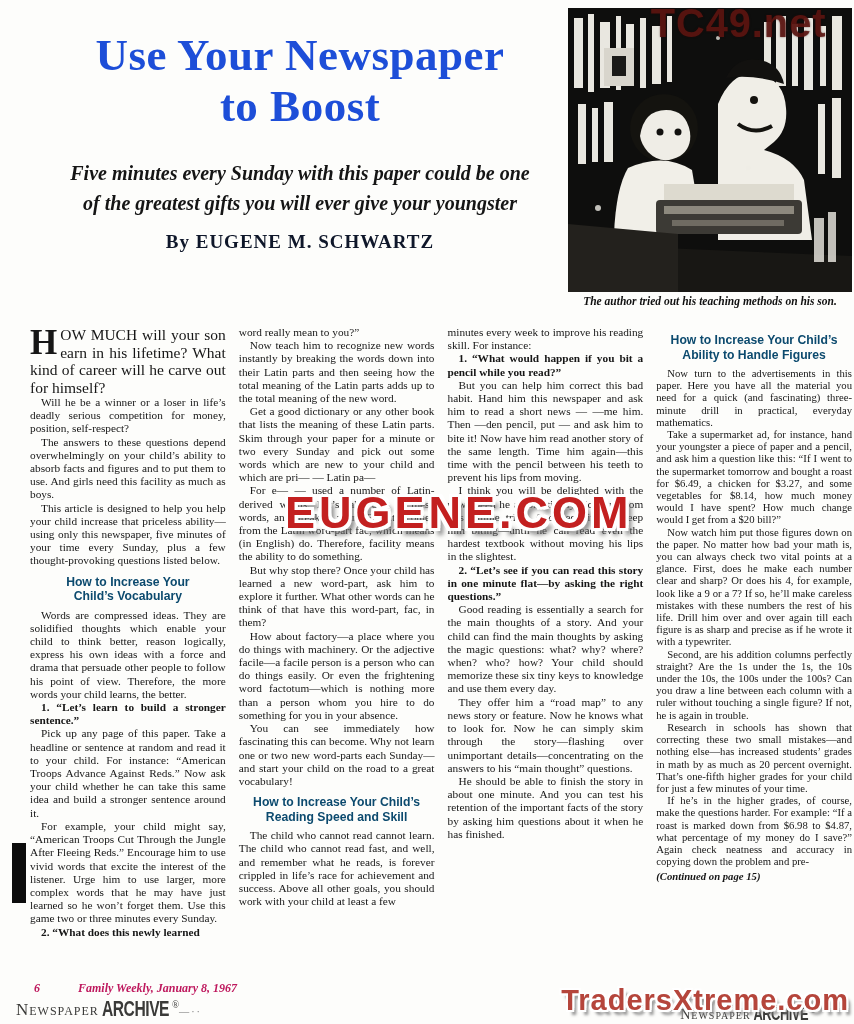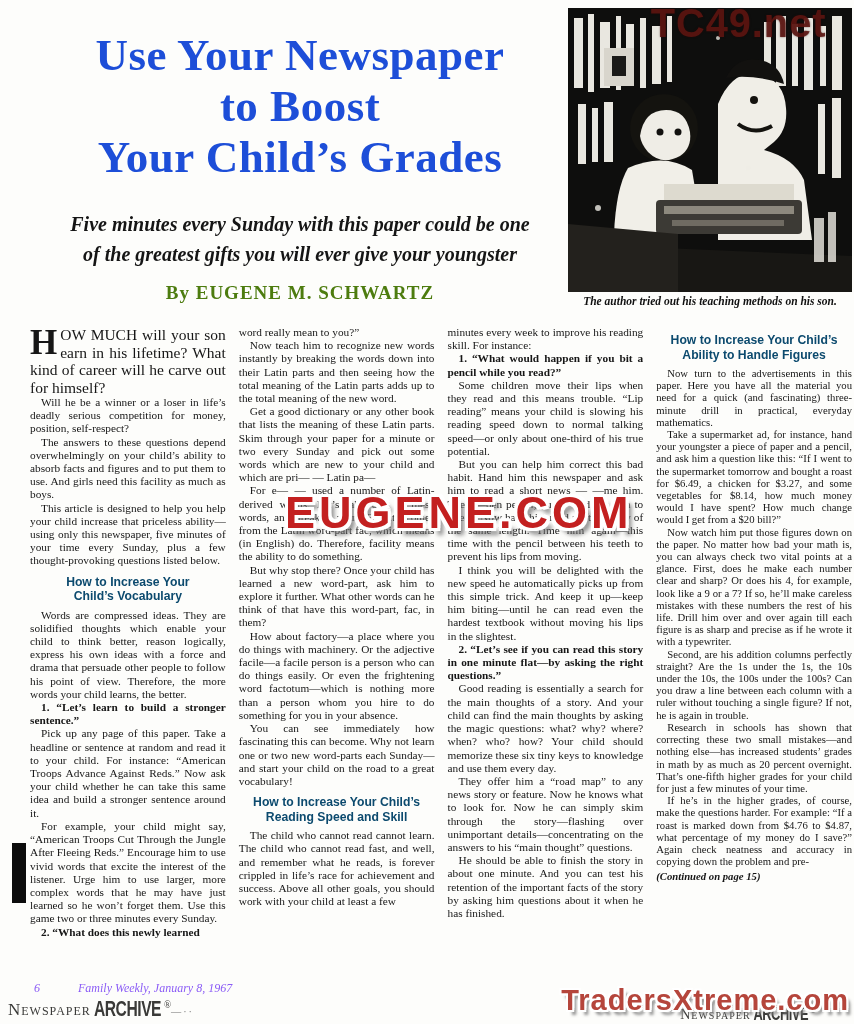--- a/index.html
+++ b/index.html
@@ -4,45 +4,45 @@
 <style>
   * { margin:0; padding:0; box-sizing:border-box; }
   html,body { width:854px; height:1024px; }
   body { font-family:"Liberation Serif", serif; background:#ffffff; position:relative; overflow:hidden; }
   .page { position:absolute; inset:0; background:#fdfdfb; }
 
   
   .header { position:absolute; left:36px; top:30px; width:528px; text-align:center; }
   .title { font-size:45px; line-height:51px; font-weight:600; color:#1d4ed8; letter-spacing:.5px; }
   .subtitle { margin-top:26px; font-size:20px; line-height:30px; font-style:italic; font-weight:bold; color:#151515; }
-  .byline { margin-top:13px; font-size:19px; font-weight:bold; letter-spacing:1px; color:#4d7c0f; }
+  .byline { margin-top:13px; font-size:19px; font-weight:bold; letter-spacing:1px; color:#0f172a; }
   .author-note { margin-top:4px; font-size:9.5px; font-weight:bold; color:#222; }
 
   
   .photo-wrap { position:absolute; left:568px; top:8px; width:284px; }
   .photo { width:284px; height:284px; background:#0d0d0c; display:block; }
   .caption { margin-top:3px; font-size:11.5px; font-weight:bold; font-style:italic; text-align:center; color:#111; }
 
   
   .columns { position:absolute; left:30px; top:326px; width:822px; height:652px; display:flex; gap:13px; overflow:hidden; }
   .col { flex:1 1 0; font-size:11.3px; line-height:13.2px; text-align:justify; color:#161616; }
   .col-4 { font-size:10.7px; line-height:12.2px; }
   .blk.para { text-indent:11px; }
   .blk.cont { text-indent:0; }
   .blk.num { text-indent:11px; font-weight:bold; }
   .blk.lead { font-size:15.5px; line-height:17.5px; text-align:justify; }
   .dropcap { float:left; font-size:35px; line-height:29px; padding:2px 3px 0 0; font-weight:600; }
   .blk.heading { font-family:"Liberation Sans", sans-serif; font-weight:bold; font-size:12.2px; line-height:14.5px; text-align:center; white-space:pre-line; margin:7px 0 5px 0; color:#0c4a6e; }
   .blk.continued { text-align:left; font-style:italic; font-weight:bold; margin-top:3px; }
 
   
-  .footer-line { position:absolute; top:981px; left:34px; width:400px; font-size:12px; font-weight:normal; font-style:italic; color:#8b5cf6; }
+  .footer-line { position:absolute; top:981px; left:34px; width:400px; font-size:12px; font-weight:bold; font-style:italic; color:#be185d; }
   .page-num { display:inline-block; width:44px; font-style:italic; }
   .archive-logo { color:#3a3a38; white-space:nowrap; }
-  .archive-left { position:absolute; left:8px; top:1000px; font-size:17px; }
+  .archive-left { position:absolute; left:16px; top:1000px; font-size:17px; }
   .archive-right { position:absolute; right:38px; top:1006px; font-size:14px; z-index:4; }
   .arch-serif { font-family:"Liberation Serif", serif; font-variant:small-caps; letter-spacing:1px; }
   .arch-block { font-family:"Liberation Sans", sans-serif; font-weight:bold; letter-spacing:-.5px; transform:scaleY(1.25) scaleX(.92); display:inline-block; }
   .arch-reg { font-size:.55em; vertical-align:super; }
   .arch-dots { font-size:.6em; letter-spacing:2px; color:#777; }
 
   
   .wm { font-family:"Liberation Sans", sans-serif; font-weight:bold; position:absolute; z-index:6; }
   .wm-top { left:648px; top:0px; font-size:41px; letter-spacing:1px; color:rgba(95,22,17,.88); text-shadow:0 0 2px rgba(40,5,5,.6); transform:scaleX(.97); }
   .wm-center { left:285px; top:487px; font-size:45px; letter-spacing:4px; color:#c32020;
@@ -58,21 +58,20 @@
 </style>
 </head>
 <body>
 
 <div class="page">
 
   <div class="header">
     <div class="title">
       <div>Use Your Newspaper</div>
       <div>to Boost</div>
-      <div>Your Child’s Grades</div>
     </div>
     <div class="subtitle">
       <div>Five minutes every Sunday with this paper could be one</div>
       <div>of the greatest gifts you will ever give your youngster</div>
     </div>
     <div class="byline">By EUGENE M. SCHWARTZ</div>
   </div>
 
   <div class="photo-wrap">
     <svg class="photo" viewBox="0 0 284 284" xmlns="http://www.w3.org/2000/svg">
@@ -154,37 +153,36 @@
         <div class="blk para">But why stop there? Once your child has learned a new word-part, ask him to explore it further. What other words can he think of that have this word-part, fac, in them?</div>
         <div class="blk para">How about factory—a place where you do things with machinery. Or the adjective facile—a facile person is a person who can do things easily. Or even the frightening word factotum—which is nothing more than a person whom you hire to do something for you in your absence.</div>
         <div class="blk para">You can see immediately how fascinating this can become. Why not learn one or two new word-parts each Sunday—and start your child on the road to a great vocabulary!</div>
         <div class="blk heading">How to Increase Your Child’s
 Reading Speed and Skill</div>
         <div class="blk para">The child who cannot read cannot learn. The child who cannot read fast, and well, and remember what he reads, is forever crippled in life’s race for achievement and success. Above all other goals, you should work with your child at least a few</div>
       </div>
     <div class="col col-3">
         <div class="blk cont">minutes every week to improve his reading skill. For instance:</div>
         <div class="blk num">1. “What would happen if you bit a pencil while you read?”</div>
-        <div class="blk para">Some children move their lips when they read and this means trouble. “Lip reading” means your child is slowing his reading speed down to normal talking speed—or only about one-third of his true potential.</div>
         <div class="blk para">But you can help him correct this bad habit. Hand him this newspaper and ask him to read a short news — —me him. Then —den pencil, put — and ask him to bite it! Now have him read another story of the same length. Time him again—this time with the pencil between his teeth to prevent his lips from moving.</div>
         <div class="blk para">I think you will be delighted with the new speed he automatically picks up from this simple trick. And keep it up—keep him biting—until he can read even the hardest textbook without moving his lips in the slightest.</div>
         <div class="blk num">2. “Let’s see if you can read this story in one minute flat—by asking the right questions.”</div>
         <div class="blk para">Good reading is essentially a search for the main thoughts of a story. And your child can find the main thoughts by asking the magic questions: what? why? where? when? who? how? Your child should memorize these six tiny keys to knowledge and use them every day.</div>
         <div class="blk para">They offer him a “road map” to any news story or feature. Now he knows what to look for. Now he can simply skim through the story—flashing over unimportant details—concentrating on the answers to his “main thought” questions.</div>
         <div class="blk para">He should be able to finish the story in about one minute. And you can test his retention of the important facts of the story by asking him questions about it when he has finished.</div>
       </div>
     <div class="col col-4">
         <div class="blk heading">How to Increase Your Child’s
 Ability to Handle Figures</div>
         <div class="blk para">Now turn to the advertisements in this paper. Here you have all the material you need for a quick (and fascinating) three-minute drill in practical, everyday mathematics.</div>
         <div class="blk para">Take a supermarket ad, for instance, hand your youngster a piece of paper and a pencil, and ask him a question like this: “If I went to the supermarket tomorrow and bought a roast for $6.49, a chicken for $3.27, and some vegetables for $8.14, how much money would I have spent? How much change would I get from a $20 bill?”</div>
         <div class="blk para">Now watch him put those figures down on the paper. No matter how bad your math is, you can always check two vital points at a glance. First, does he make each number clear and sharp? Or does his 4, for example, look like a 9 or a 7? If so, he’ll make careless mistakes with these numbers the rest of his life. Drill him over and over again till each figure is as sharp and precise as if he wrote it with a typewriter.</div>
         <div class="blk para">Second, are his addition columns perfectly straight? Are the 1s under the 1s, the 10s under the 10s, the 100s under the 100s? Can you draw a line between each column with a ruler without touching a single figure? If not, he is again in trouble.</div>
         <div class="blk para">Research in schools has shown that correcting these two small mistakes—and nothing else—has increased students’ grades in math by as much as 20 percent overnight. That’s one-fifth higher grades for your child for just a few minutes of your time.</div>
-        <div class="blk para">If he’s in the higher grades, of course, make the questions harder. For example: “If a roast is marked down from $4.76 to $4.87, what percentage of my money do I save?” Again check neatness and accuracy in copying down the problem and pre-</div>
+        <div class="blk para">If he’s in the higher grades, of course, make the questions harder. For example: “If a roast is marked down from $6.98 to $4.87, what percentage of my money do I save?” Again check neatness and accuracy in copying down the problem and pre-</div>
         <div class="blk continued">(Continued on page 15)</div>
       </div>
   </div>
 
   <div class="reg-bar"></div>
 
   <div class="footer-line">
     <span class="page-num">6</span><span>Family Weekly, January 8, 1967</span>
   </div>
 

